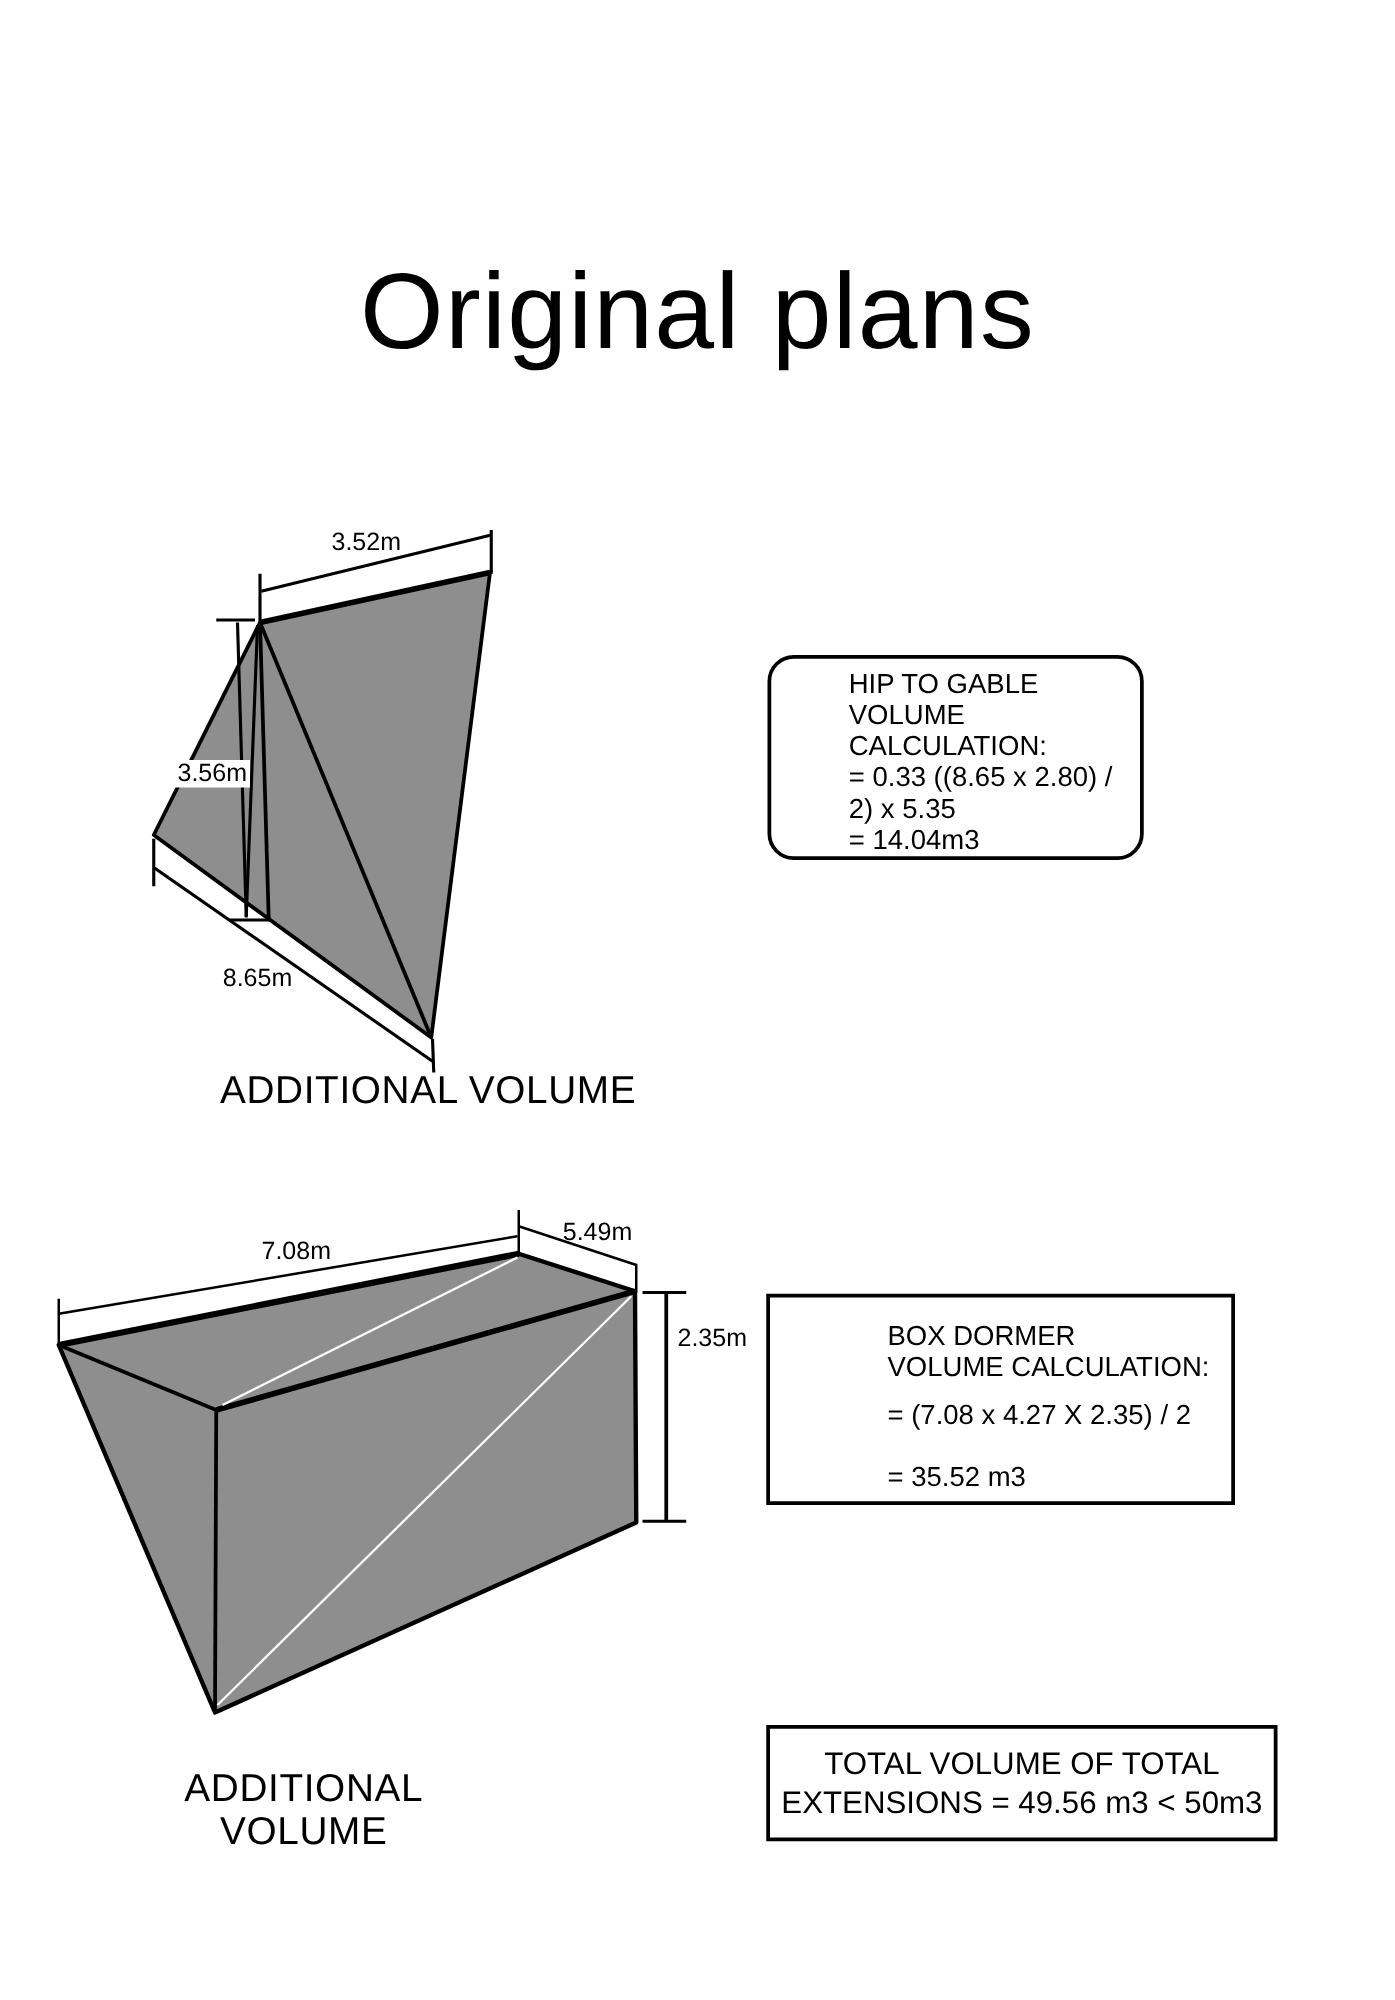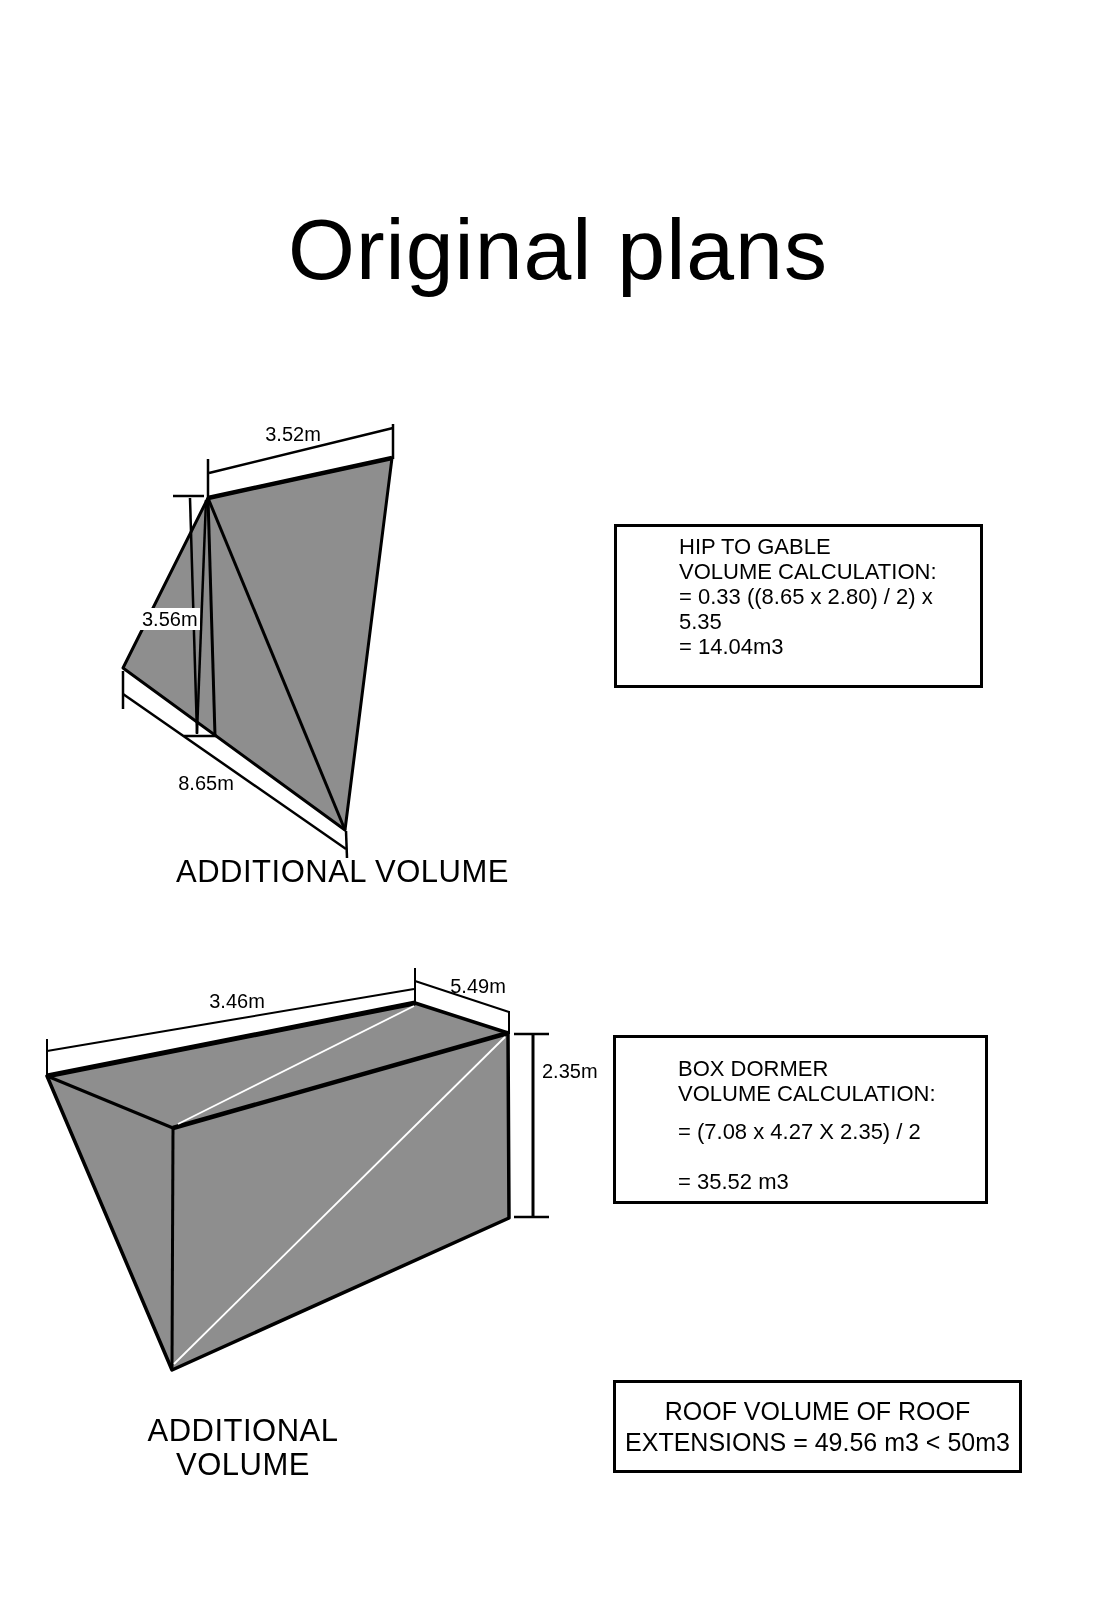--- a/index.html
+++ b/index.html
@@ -82,35 +82,35 @@
   </g>
 </svg>
 
 <div class="abs page-title">Original plans</div>
 
 <div class="abs dim-label" style="left:256px;top:423px;width:74px;">3.52m</div>
 <div class="abs dim-label" style="left:140px;top:608px;background:#fff;padding:0 2px;">3.56m</div>
 <div class="abs dim-label" style="left:170px;top:772px;width:72px;">8.65m</div>
 <div class="abs caption" style="left:170px;top:855px;width:345px;">ADDITIONAL VOLUME</div>
 
-<div class="abs dim-label" style="left:200px;top:990px;width:74px;">3.46m</div>
+<div class="abs dim-label" style="left:200px;top:990px;width:74px;">7.08m</div>
 <div class="abs dim-label" style="left:441px;top:975px;width:74px;">5.49m</div>
 <div class="abs dim-label" style="left:542px;top:1060px;width:70px;text-align:left;">2.35m</div>
 <div class="abs caption" style="left:78px;top:1414px;width:330px;">ADDITIONAL VOLUME</div>
 
-<div class="abs calc-box" style="left:614px;top:524px;width:369px;height:164px;padding:7px 6px 0 62px;">
+<div class="abs calc-box" style="left:614px;top:524px;width:301px;height:164px;padding:7px 6px 0 62px;border-radius:21px;">
   <p>HIP TO GABLE</p>
   <p>VOLUME CALCULATION:</p>
   <p class="calc-steps-gap">= 0.33 ((8.65 x 2.80) / 2) x 5.35</p>
   <p class="calc-steps-gap">= 14.04m3</p>
 </div>
 
-<div class="abs calc-box" style="left:613px;top:1035px;width:375px;height:169px;padding:18px 6px 0 62px;">
+<div class="abs calc-box" style="left:613px;top:1035px;width:375px;height:169px;padding:18px 6px 0 94px;">
   <p>BOX DORMER</p>
   <p>VOLUME CALCULATION:</p>
   <p style="margin-top:13px;">= (7.08 x 4.27 X 2.35) / 2</p>
   <p style="margin-top:25px;">= 35.52 m3</p>
 </div>
 
 <div class="abs total-box" style="left:613px;top:1380px;width:409px;height:93px;padding-top:13px;">
-  <p>ROOF VOLUME OF ROOF</p>
+  <p>TOTAL VOLUME OF TOTAL</p>
   <p>EXTENSIONS = 49.56 m3 &lt; 50m3</p>
 </div>
 
 </body></html>

